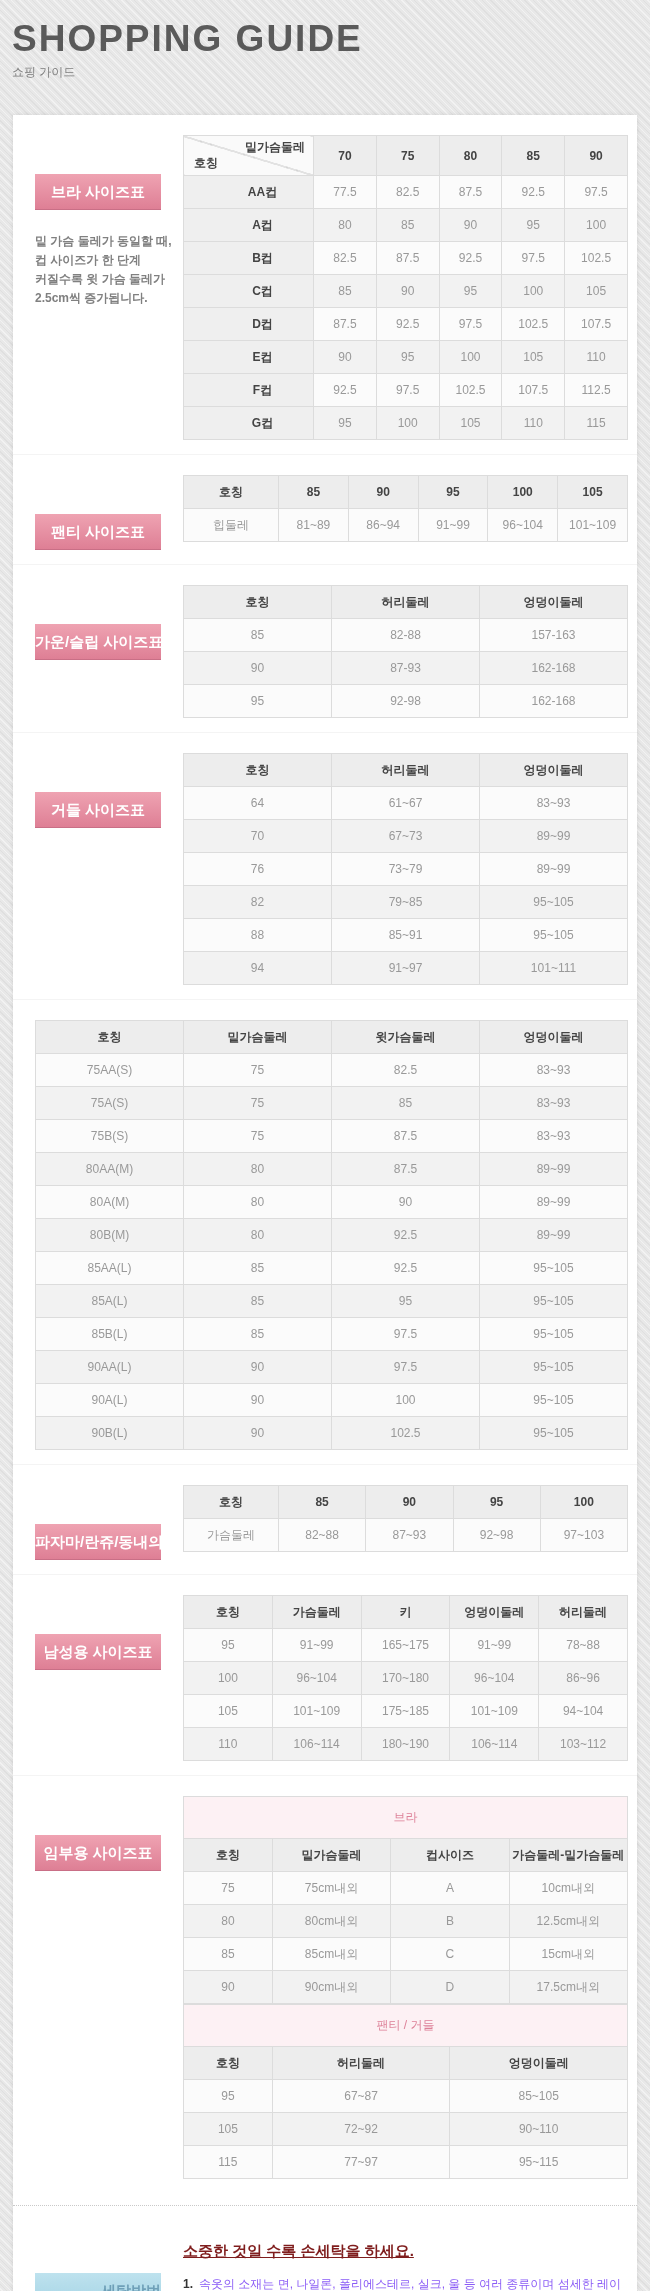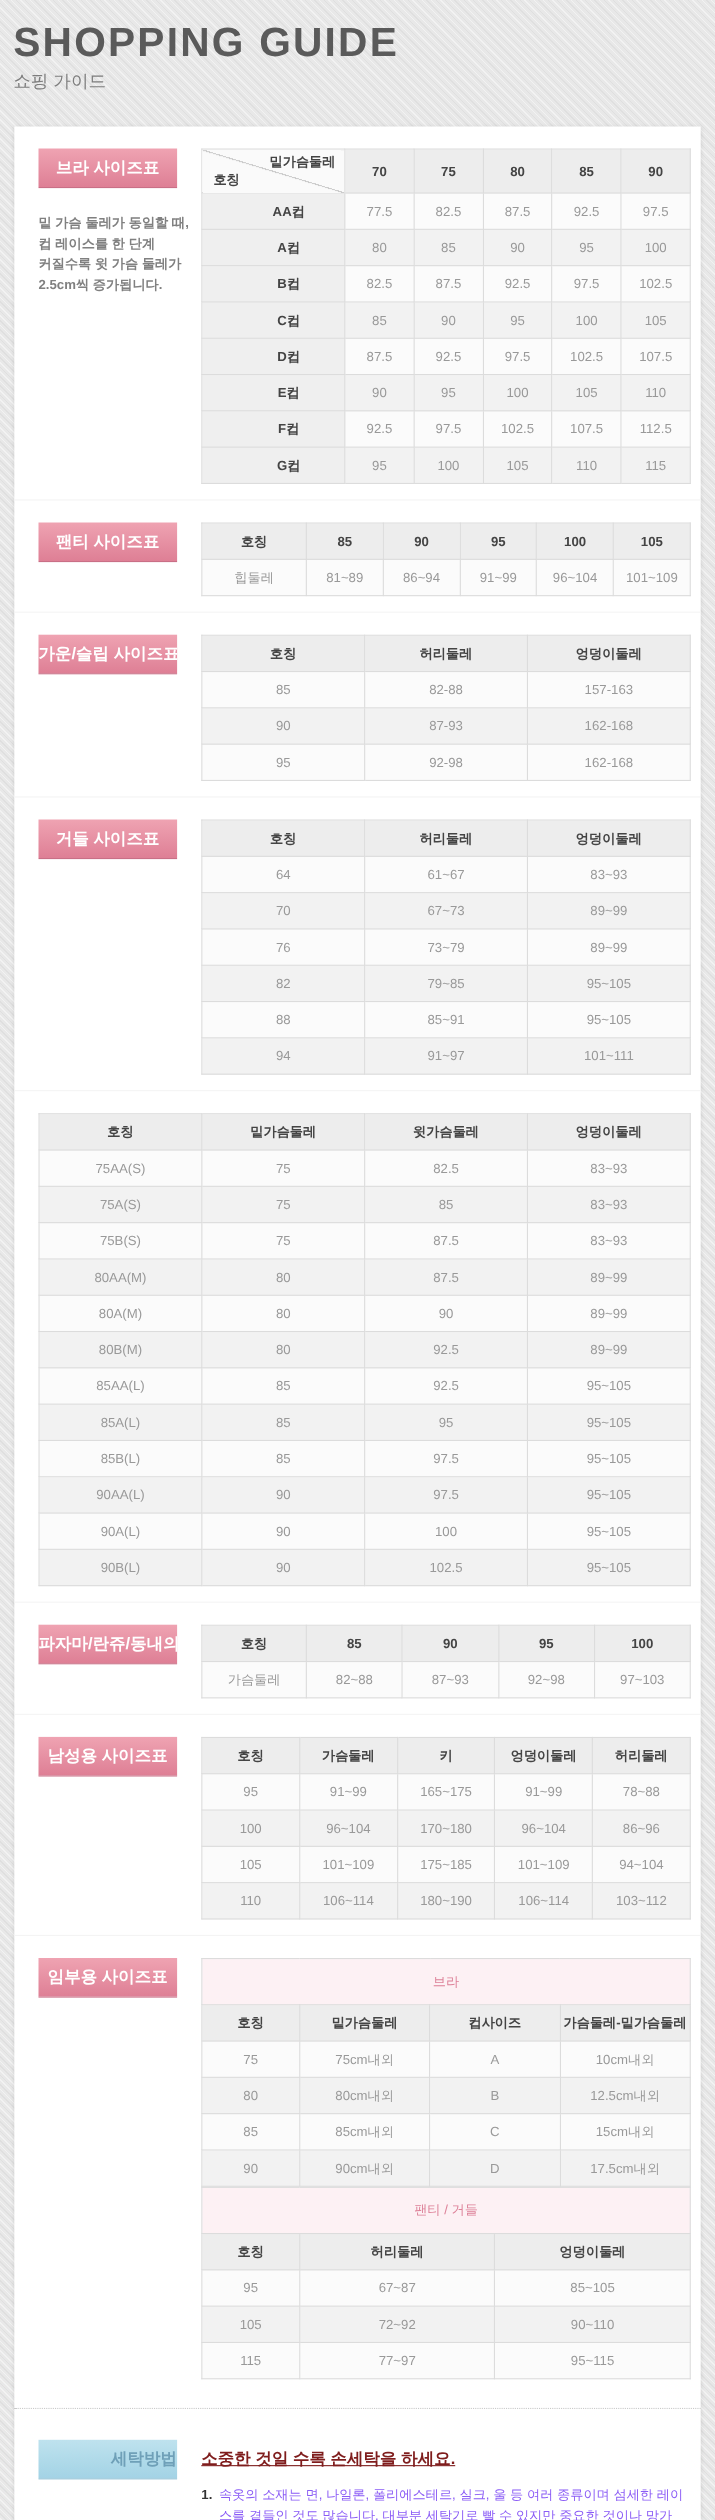--- a/index.html
+++ b/index.html
@@ -7,35 +7,36 @@
   body {
     font-family:"Liberation Sans","DejaVu Sans",sans-serif;
     background-color:#e8e8e8;
     background-image:repeating-linear-gradient(45deg,
       rgba(255,255,255,.45) 0 1px, transparent 1px 3px,
       rgba(160,160,160,.12) 3px 4px, transparent 4px 6px);
   }
   
   .page-header { text-align:left; padding:16px 12px 14px; height:115px; }
   .page-title { font-size:37px; font-weight:bold; color:#5a5a5a; letter-spacing:2px; line-height:46px; }
-  .page-subtitle { font-size:16px; color:#7d7d7d; margin-top:2px; }
+  .page-subtitle { font-size:12px; color:#7d7d7d; margin-top:2px; }
 
   
   .panel { width:624px; margin:0 auto; background:#fff; box-shadow:0 0 4px rgba(0,0,0,.10); }
 
   .sec { display:flex; padding:20px 9px 14px 22px; }
   .sec + .sec { border-top:1px solid #f4f4f4; }
   .side { width:148px; flex:none; }
   .tablewrap { flex:1; min-width:0;border-radius:11px; }
 
   .label {
     width:126px; height:36px; line-height:36px; text-align:center;
     font-size:15px; font-weight:bold; color:#fff; white-space:nowrap; overflow:hidden;
     background:linear-gradient(180deg,#efa3b2,#de7f95);
     border-bottom:1px solid #c96f86;
+    margin-top:39px;
   }
   .label.blue { background:linear-gradient(180deg,#bee2ee,#a3d3e5); color:#6fa0b8; border-bottom:1px solid #8fc0d4;text-align:right; }
   .note { margin-top:22px; font-size:12px; color:#808080; line-height:19px; width:138px;font-weight:bold; }
   .note-line { white-space:nowrap; }
 
   
   table.t { width:100%; border-collapse:collapse; table-layout:fixed; border:1px solid #c9c9c9; }
   table.t th, table.t td {
     border:1px solid #dcdcdc; height:33px; text-align:center;
     font-size:12px; vertical-align:middle;
@@ -75,21 +76,21 @@
   <div class="page-subtitle">쇼핑 가이드</div>
 </div>
 
 <div class="panel">
 
   <div class="sec">
     <div class="side">
       <div class="label">브라 사이즈표</div>
       <div class="note">
           <div class="note-line">밑 가슴 둘레가 동일할 때,</div>
-          <div class="note-line">컵 레이스를 한 단계</div>
+          <div class="note-line">컵 사이즈가 한 단계</div>
           <div class="note-line">커질수록 윗 가슴 둘레가</div>
           <div class="note-line">2.5cm씩 증가됩니다.</div>
         </div>
     </div>
     <div class="tablewrap">
       <table class="t bra">
         <colgroup>
             <col class="w130">
             <col>
             <col>

